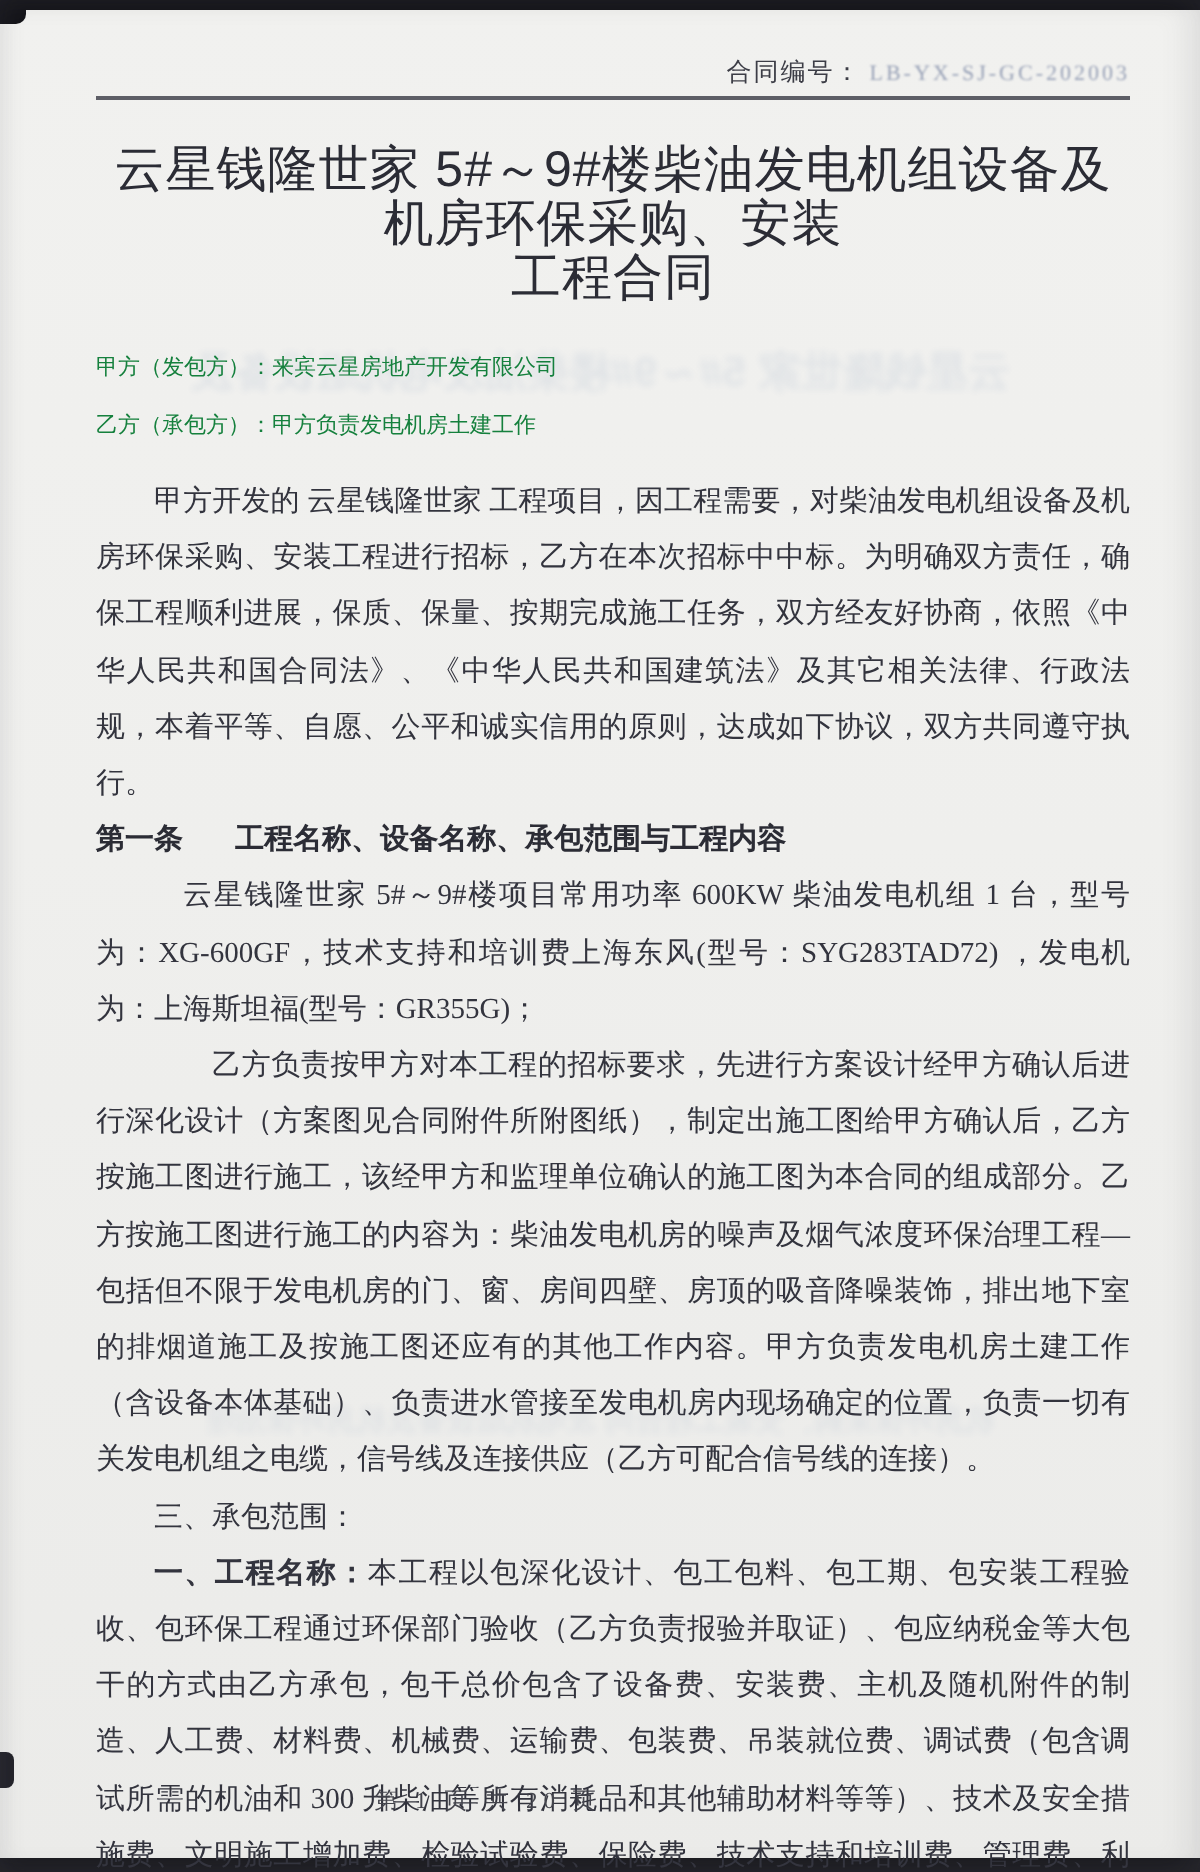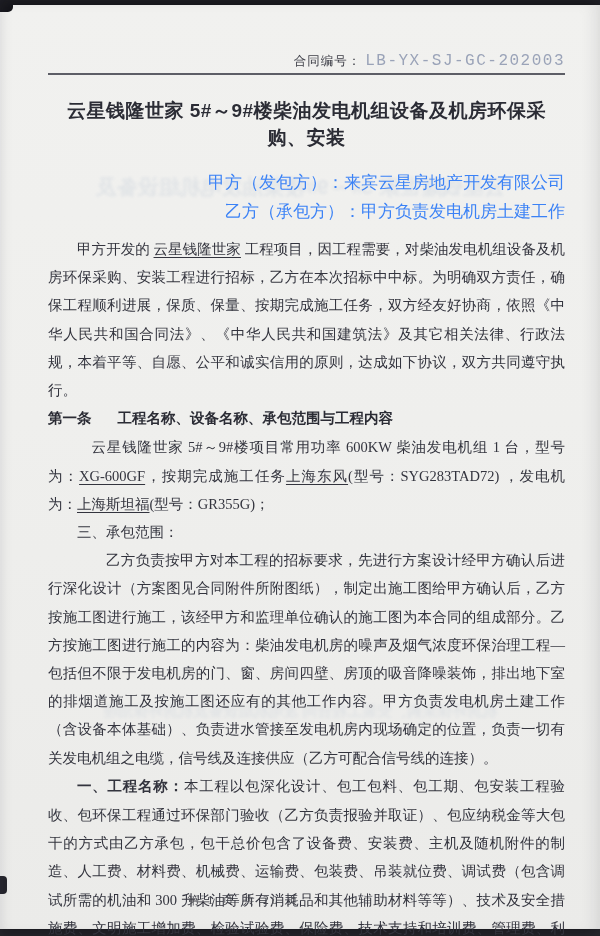--- a/index.html
+++ b/index.html
@@ -7,38 +7,38 @@
     width:600px;height:936px;overflow:hidden;position:relative;
     font-family:"Liberation Serif","DejaVu Serif",serif;
     background:linear-gradient(180deg,#f1f1ef 0%,#efefed 45%,#ebebe9 100%);
   }
   .scan-bar-top{position:absolute;top:0;left:0;width:600px;height:5px;background:#15151a;}
   .scan-corner-tl{position:absolute;top:0;left:0;width:13px;height:12px;background:#15151a;border-bottom-right-radius:5px;}
   .scan-bar-bottom{position:absolute;bottom:0;left:0;width:600px;height:7px;background:#1d1d22;}
   .scan-blot-left{position:absolute;left:0;top:876px;width:7px;height:18px;background:#23232a;border-radius:0 4px 4px 0;}
   .vignette{position:absolute;inset:0;pointer-events:none;
     box-shadow:inset -6px 0 14px rgba(90,90,100,.12), inset 4px 0 10px rgba(90,90,100,.08);}
-  .sheet{position:absolute;inset:0;padding:52px 35px 0 48px;box-sizing:border-box;}
+  .sheet{position:absolute;inset:0;padding:28px 35px 0 48px;box-sizing:border-box;}
 
   .doc-header{display:flex;justify-content:flex-end;align-items:baseline;
     font-size:12.5px;color:#3c3d46;letter-spacing:1px;}
   .contract-no{color:#9aa3b8;filter:blur(.4px);letter-spacing:1.5px;
-    font-family:Liberation Mono, monospace;font-size:16px;margin-left:4px;}
+    font-family:Liberation Serif, serif;font-size:11px;margin-left:4px;}
   .header-rule{height:0;border-bottom:2px solid #43444d;margin-top:3px;opacity:.85;}
 
-  .doc-title{margin-top:22px;text-align:center;font-weight:bold;color:#2b2c35;
-    font-size:19px;line-height:27px;font-family:"Liberation Sans","DejaVu Sans",sans-serif;
+  .doc-title{margin-top:22px;text-align:center;font-weight:normal;color:#2b2c35;
+    font-size:25px;line-height:27px;font-family:"Liberation Sans","DejaVu Sans",sans-serif;
     letter-spacing:.5px;}
-  .parties{margin-top:17px;font-size:17px;color:#3b82f6;line-height:29px;text-align:right;}
+  .parties{margin-top:17px;font-size:11px;color:#15803d;line-height:29px;}
 
   .contract-body{margin-top:9px;font-size:14.5px;color:#33343e;text-align:justify;}
   .para{margin:0;line-height:28.2px;}
   .para.heading{font-family:"Liberation Sans","DejaVu Sans",sans-serif;color:#2b2c35;}
-  .b{font-weight:bold;font-family:Liberation Mono, monospace;}
-  .u{text-decoration:underline;text-underline-offset:3px;}
+  .b{font-weight:bold;font-family:Liberation Sans, sans-serif;}
+  .u{text-underline-offset:3px;}
   .g{margin-left:1.8em;}
 
   .page-footer{position:absolute;left:0;bottom:28px;width:488px;text-align:center;
     font-size:11.5px;color:#44454d;letter-spacing:3px;}
 
   .ghost{position:absolute;transform:scaleX(-1);color:#2f5690;pointer-events:none;
     font-weight:bold;filter:blur(1.6px);text-align:center;
     font-family:"Liberation Sans","DejaVu Sans",sans-serif;}
   .ghost-1{top:172px;left:20px;width:560px;font-size:21px;line-height:30px;opacity:.075;}
   .ghost-2{top:698px;left:40px;width:520px;font-size:15px;line-height:26px;opacity:.055;}
@@ -61,32 +61,33 @@
 <div class="sheet">
 
   <div class="doc-header">
     <span>合同编号：</span>
       <span class="contract-no">LB-YX-SJ-GC-202003</span>
   </div>
   <div class="header-rule"></div>
 
   <div class="doc-title">
     <div>云星钱隆世家 5#～9#楼柴油发电机组设备及机房环保采购、安装</div>
+    <div>工程合同</div>
   </div>
 
   <div class="parties">
     <div>甲方（发包方）：来宾云星房地产开发有限公司</div>
     <div>乙方（承包方）：甲方负责发电机房土建工作</div>
   </div>
 
   <div class="contract-body">
       <p class="para" style="text-indent: 2em;"><span>甲方开发的 </span><span class="u">云星钱隆世家</span><span> 工程项目，因工程需要，对柴油发电机组设备及机房环保采购、安装工程进行招标，乙方在本次招标中中标。为明确双方责任，确保工程顺利进展，保质、保量、按期完成施工任务，双方经友好协商，依照《中华人民共和国合同法》、《中华人民共和国建筑法》及其它相关法律、行政法规，本着平等、自愿、公平和诚实信用的原则，达成如下协议，双方共同遵守执行。</span></p>
       <p class="para heading"><span class="b">第一条</span><span class="b g">工程名称、设备名称、承包范围与工程内容</span></p>
-      <p class="para" style="text-indent: 3em;"><span>云星钱隆世家 5#～9#楼项目常用功率 600KW 柴油发电机组 1 台，型号为：</span><span class="u">XG-600GF</span><span>，按期完成施工任务</span><span class="u">上海东风</span><span>(型号：SYG283TAD72) ，发电机为：</span><span class="u">上海斯坦福</span><span>(型号：GR355G)；</span></p>
+      <p class="para" style="text-indent: 3em;"><span>云星钱隆世家 5#～9#楼项目常用功率 600KW 柴油发电机组 1 台，型号为：</span><span class="u">XG-600GF</span><span>，技术支持和培训费</span><span class="u">上海东风</span><span>(型号：SYG283TAD72) ，发电机为：</span><span class="u">上海斯坦福</span><span>(型号：GR355G)；</span></p>
+      <p class="para" style="text-indent: 4em;"><span>乙方负责按甲方对本工程的招标要求，先进行方案设计经甲方确认后进行深化设计（方案图见合同附件所附图纸），制定出施工图给甲方确认后，乙方按施工图进行施工，该经甲方和监理单位确认的施工图为本合同的组成部分。乙方按施工图进行施工的内容为：柴油发电机房的噪声及烟气浓度环保治理工程—包括但不限于发电机房的门、窗、房间四壁、房顶的吸音降噪装饰，排出地下室的排烟道施工及按施工图还应有的其他工作内容。甲方负责发电机房土建工作（含设备本体基础）、负责进水管接至发电机房内现场确定的位置，负责一切有关发电机组之电缆，信号线及连接供应（乙方可配合信号线的连接）。</span></p>
       <p class="para" style="text-indent: 2em;"><span>三、承包范围：</span></p>
-      <p class="para" style="text-indent: 4em;"><span>乙方负责按甲方对本工程的招标要求，先进行方案设计经甲方确认后进行深化设计（方案图见合同附件所附图纸），制定出施工图给甲方确认后，乙方按施工图进行施工，该经甲方和监理单位确认的施工图为本合同的组成部分。乙方按施工图进行施工的内容为：柴油发电机房的噪声及烟气浓度环保治理工程—包括但不限于发电机房的门、窗、房间四壁、房顶的吸音降噪装饰，排出地下室的排烟道施工及按施工图还应有的其他工作内容。甲方负责发电机房土建工作（含设备本体基础）、负责进水管接至发电机房内现场确定的位置，负责一切有关发电机组之电缆，信号线及连接供应（乙方可配合信号线的连接）。</span></p>
       <p class="para" style="text-indent: 2em;"><span class="b">一、工程名称：</span><span>本工程以包深化设计、包工包料、包工期、包安装工程验收、包环保工程通过环保部门验收（乙方负责报验并取证）、包应纳税金等大包干的方式由乙方承包，包干总价包含了设备费、安装费、主机及随机附件的制造、人工费、材料费、机械费、运输费、包装费、吊装就位费、调试费（包含调试所需的机油和 300 升柴油等所有消耗品和其他辅助材料等等）、技术及安全措施费、文明施工增加费、检验试验费、保险费、技术支持和培训费、管理费、利润、税金、资料归档、验收等政策性费用、合同及招标文件所</span></p>
     </div>
 
 </div>
 
 <div class="page-footer">第 1 页 共 20 页</div>
 <div class="vignette"></div>
 
 </body></html>

